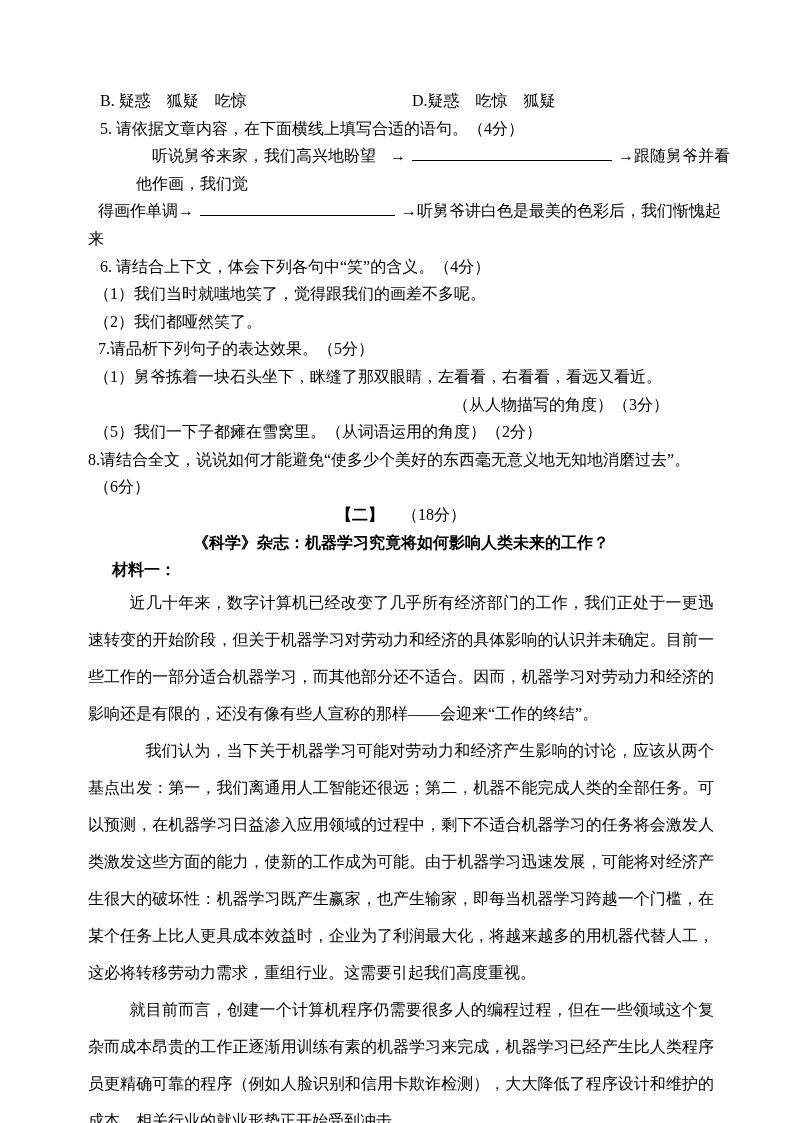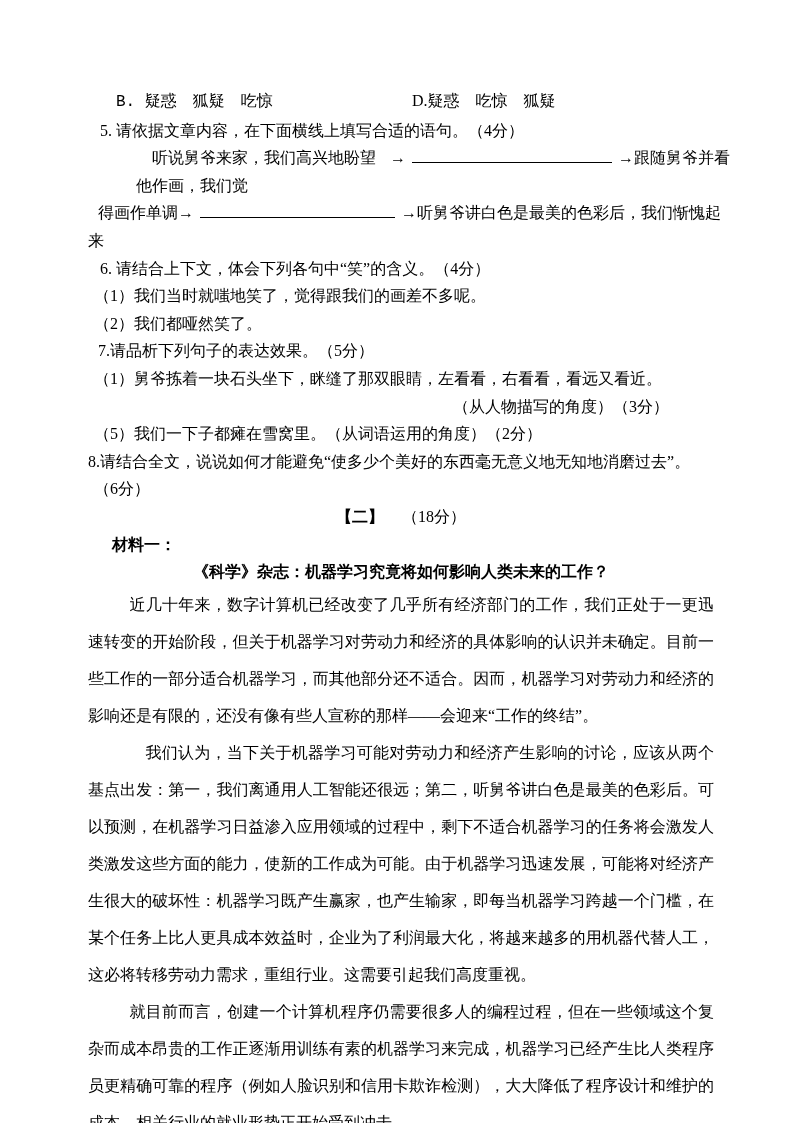--- a/index.html
+++ b/index.html
@@ -22,21 +22,21 @@
     white-space: nowrap;
   }
   .para {
     margin: 0;
     line-height: 37px;
     text-align: justify;
   }
   .indent-2  { text-indent: 2.6em; }
   .indent-35 { text-indent: 3.6em; }
   .opt-row { position: relative; }
-  .opt-b { margin-left: 28px; font-family: Liberation Mono, monospace; }
+  .opt-b { margin-left: 12px; }
   .opt-d { position: absolute; left: 324px; top: 0; }
   .stem-indent { padding-left: 12px; }
   .item-indent { padding-left: 6px; }
   .hang-4  { padding-left: 64px; }
   .hang-3  { padding-left: 48px; font-family: Liberation Serif, serif; }
   .hang-05 { padding-left: 10px; }
   .blank {
     display: inline-block;
     border-bottom: 1px solid #000;
     height: 15px;
@@ -85,23 +85,23 @@
   <div class="ln right-note">（从人物描写的角度）（3分）</div>
   <div class="ln item-indent">（5）我们一下子都瘫在雪窝里。（从词语运用的角度）（2分）</div>
 
   <div class="ln">8.请结合全文，说说如何才能避免“使多少个美好的东西毫无意义地无知地消磨过去”。</div>
   <div class="ln item-indent">（6分）</div>
 
   <div class="ln centered">
     <span class="bold">【二】</span><span class="hdr-score">（18分）</span>
   </div>
 
+  <div class="ln centered bold">《科学》杂志：机器学习究竟将如何影响人类未来的工作？</div>
+
   <div class="ln bold" style="padding-left:24px;">材料一：</div>
 
-  <div class="ln centered bold">《科学》杂志：机器学习究竟将如何影响人类未来的工作？</div>
-
   <p class="para indent-2">近几十年来，数字计算机已经改变了几乎所有经济部门的工作，我们正处于一更迅速转变的开始阶段，但关于机器学习对劳动力和经济的具体影响的认识并未确定。目前一些工作的一部分适合机器学习，而其他部分还不适合。因而，机器学习对劳动力和经济的影响还是有限的，还没有像有些人宣称的那样——会迎来“工作的终结”。</p>
-  <p class="para indent-35">我们认为，当下关于机器学习可能对劳动力和经济产生影响的讨论，应该从两个基点出发：第一，我们离通用人工智能还很远；第二，听舅爷讲白色是最美的色彩后。可以预测，在机器学习日益渗入应用领域的过程中，剩下不适合机器学习的任务将会激发人类激发这些方面的能力，使新的工作成为可能。由于机器学习迅速发展，可能将对经济产生很大的破坏性：机器学习既产生赢家，也产生输家，即每当机器学习跨越一个门槛，在某个任务上比人更具成本效益时，企业为了利润最大化，将越来越多的用机器代替人工，这必将转移劳动力需求，重组行业。这需要引起我们高度重视。</p>
+  <p class="para indent-35">我们认为，当下关于机器学习可能对劳动力和经济产生影响的讨论，应该从两个基点出发：第一，我们离通用人工智能还很远；第二，机器不能完成人类的全部任务。可以预测，在机器学习日益渗入应用领域的过程中，剩下不适合机器学习的任务将会激发人类激发这些方面的能力，使新的工作成为可能。由于机器学习迅速发展，可能将对经济产生很大的破坏性：机器学习既产生赢家，也产生输家，即每当机器学习跨越一个门槛，在某个任务上比人更具成本效益时，企业为了利润最大化，将越来越多的用机器代替人工，这必将转移劳动力需求，重组行业。这需要引起我们高度重视。</p>
   <p class="para indent-2">就目前而言，创建一个计算机程序仍需要很多人的编程过程，但在一些领域这个复杂而成本昂贵的工作正逐渐用训练有素的机器学习来完成，机器学习已经产生比人类程序员更精确可靠的程序（例如人脸识别和信用卡欺诈检测），大大降低了程序设计和维护的成本，相关行业的就业形势正开始受到冲击。</p>
 
   <div class="ln right-src">（节选自雷锋网）</div>
 
 </div>
 
 </body></html>

